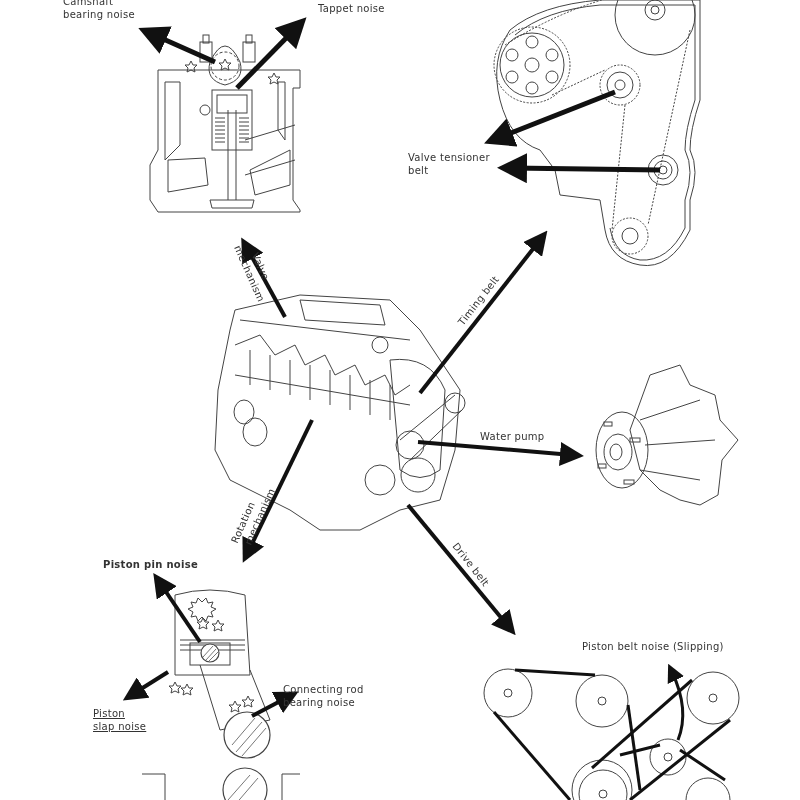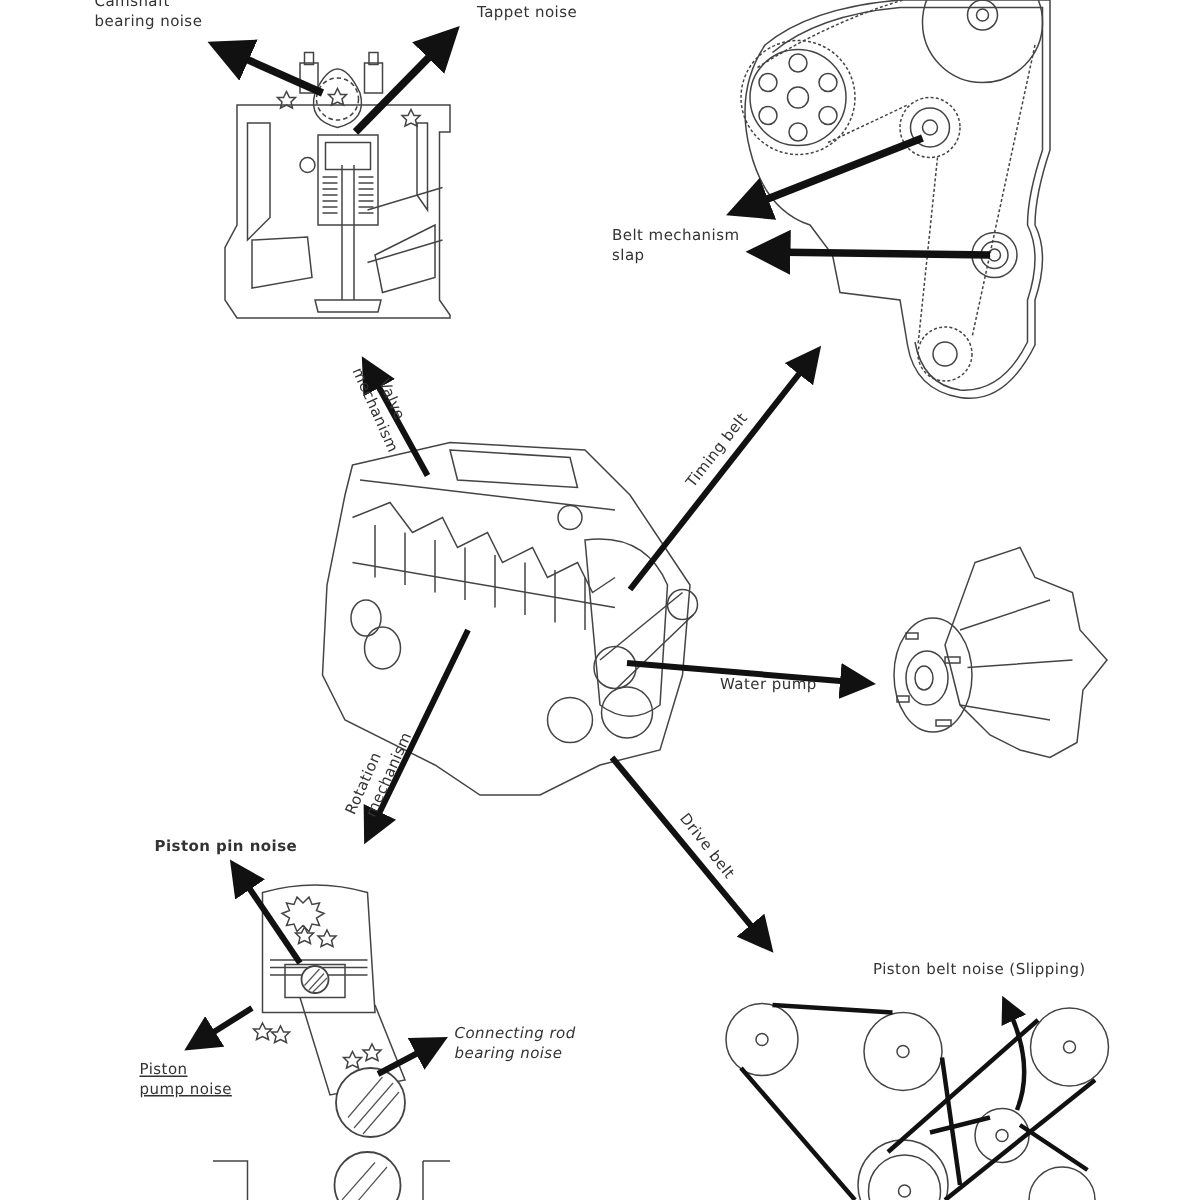--- a/index.html
+++ b/index.html
@@ -201,46 +201,46 @@
 </svg>
 
 
 <div class="lbl" style="left:63px; top:-5px;">
   <div>Camshaft</div>
   <div>bearing noise</div>
 </div>
 <div class="lbl" style="left:318px; top:2px;text-align:center;">Tappet noise</div>
 
 <div class="lbl" style="left:408px; top:151px;">
-  <div>Belt mechanism</div>
-  <div>slap</div>
+  <div>Valve tensioner</div>
+  <div>belt</div>
 </div>
 
 <div class="lbl" style="left:255px; top:238px; transform-origin:0 0; transform:rotate(66deg);">
   <div style="padding-left:14px;">Valve</div>
   <div>mechanism</div>
 </div>
 
 <div class="lbl" style="left:455px; top:320px; transform-origin:0 0; transform:rotate(-52deg);">Timing belt</div>
 
-<div class="lbl" style="left:480px; top:450px;text-align:center;">Water pump</div>
+<div class="lbl" style="left:480px; top:430px;text-align:center;">Water pump</div>
 
 <div class="lbl" style="left:228px; top:540px; transform-origin:0 0; transform:rotate(-66deg);">
   <div>Rotation</div>
   <div style="padding-left:4px;">mechanism</div>
 </div>
 
 <div class="lbl" style="left:460px; top:540px; transform-origin:0 0; transform:rotate(52deg);">Drive belt</div>
 
 <div class="lbl" style="left:103px; top:558px;font-weight:bold;">Piston pin noise</div>
 
 <div class="lbl" style="left:93px; top:707px;text-decoration:underline;">
   <div>Piston</div>
-  <div>pump noise</div>
-</div>
-
-<div class="lbl" style="left:303px; top:683px;font-style:italic;">
+  <div>slap noise</div>
+</div>
+
+<div class="lbl" style="left:283px; top:683px;">
   <div>Connecting rod</div>
   <div>bearing noise</div>
 </div>
 
 <div class="lbl" style="left:582px; top:640px;">Piston belt noise (Slipping)</div>
 </div>
 
 </body></html>

